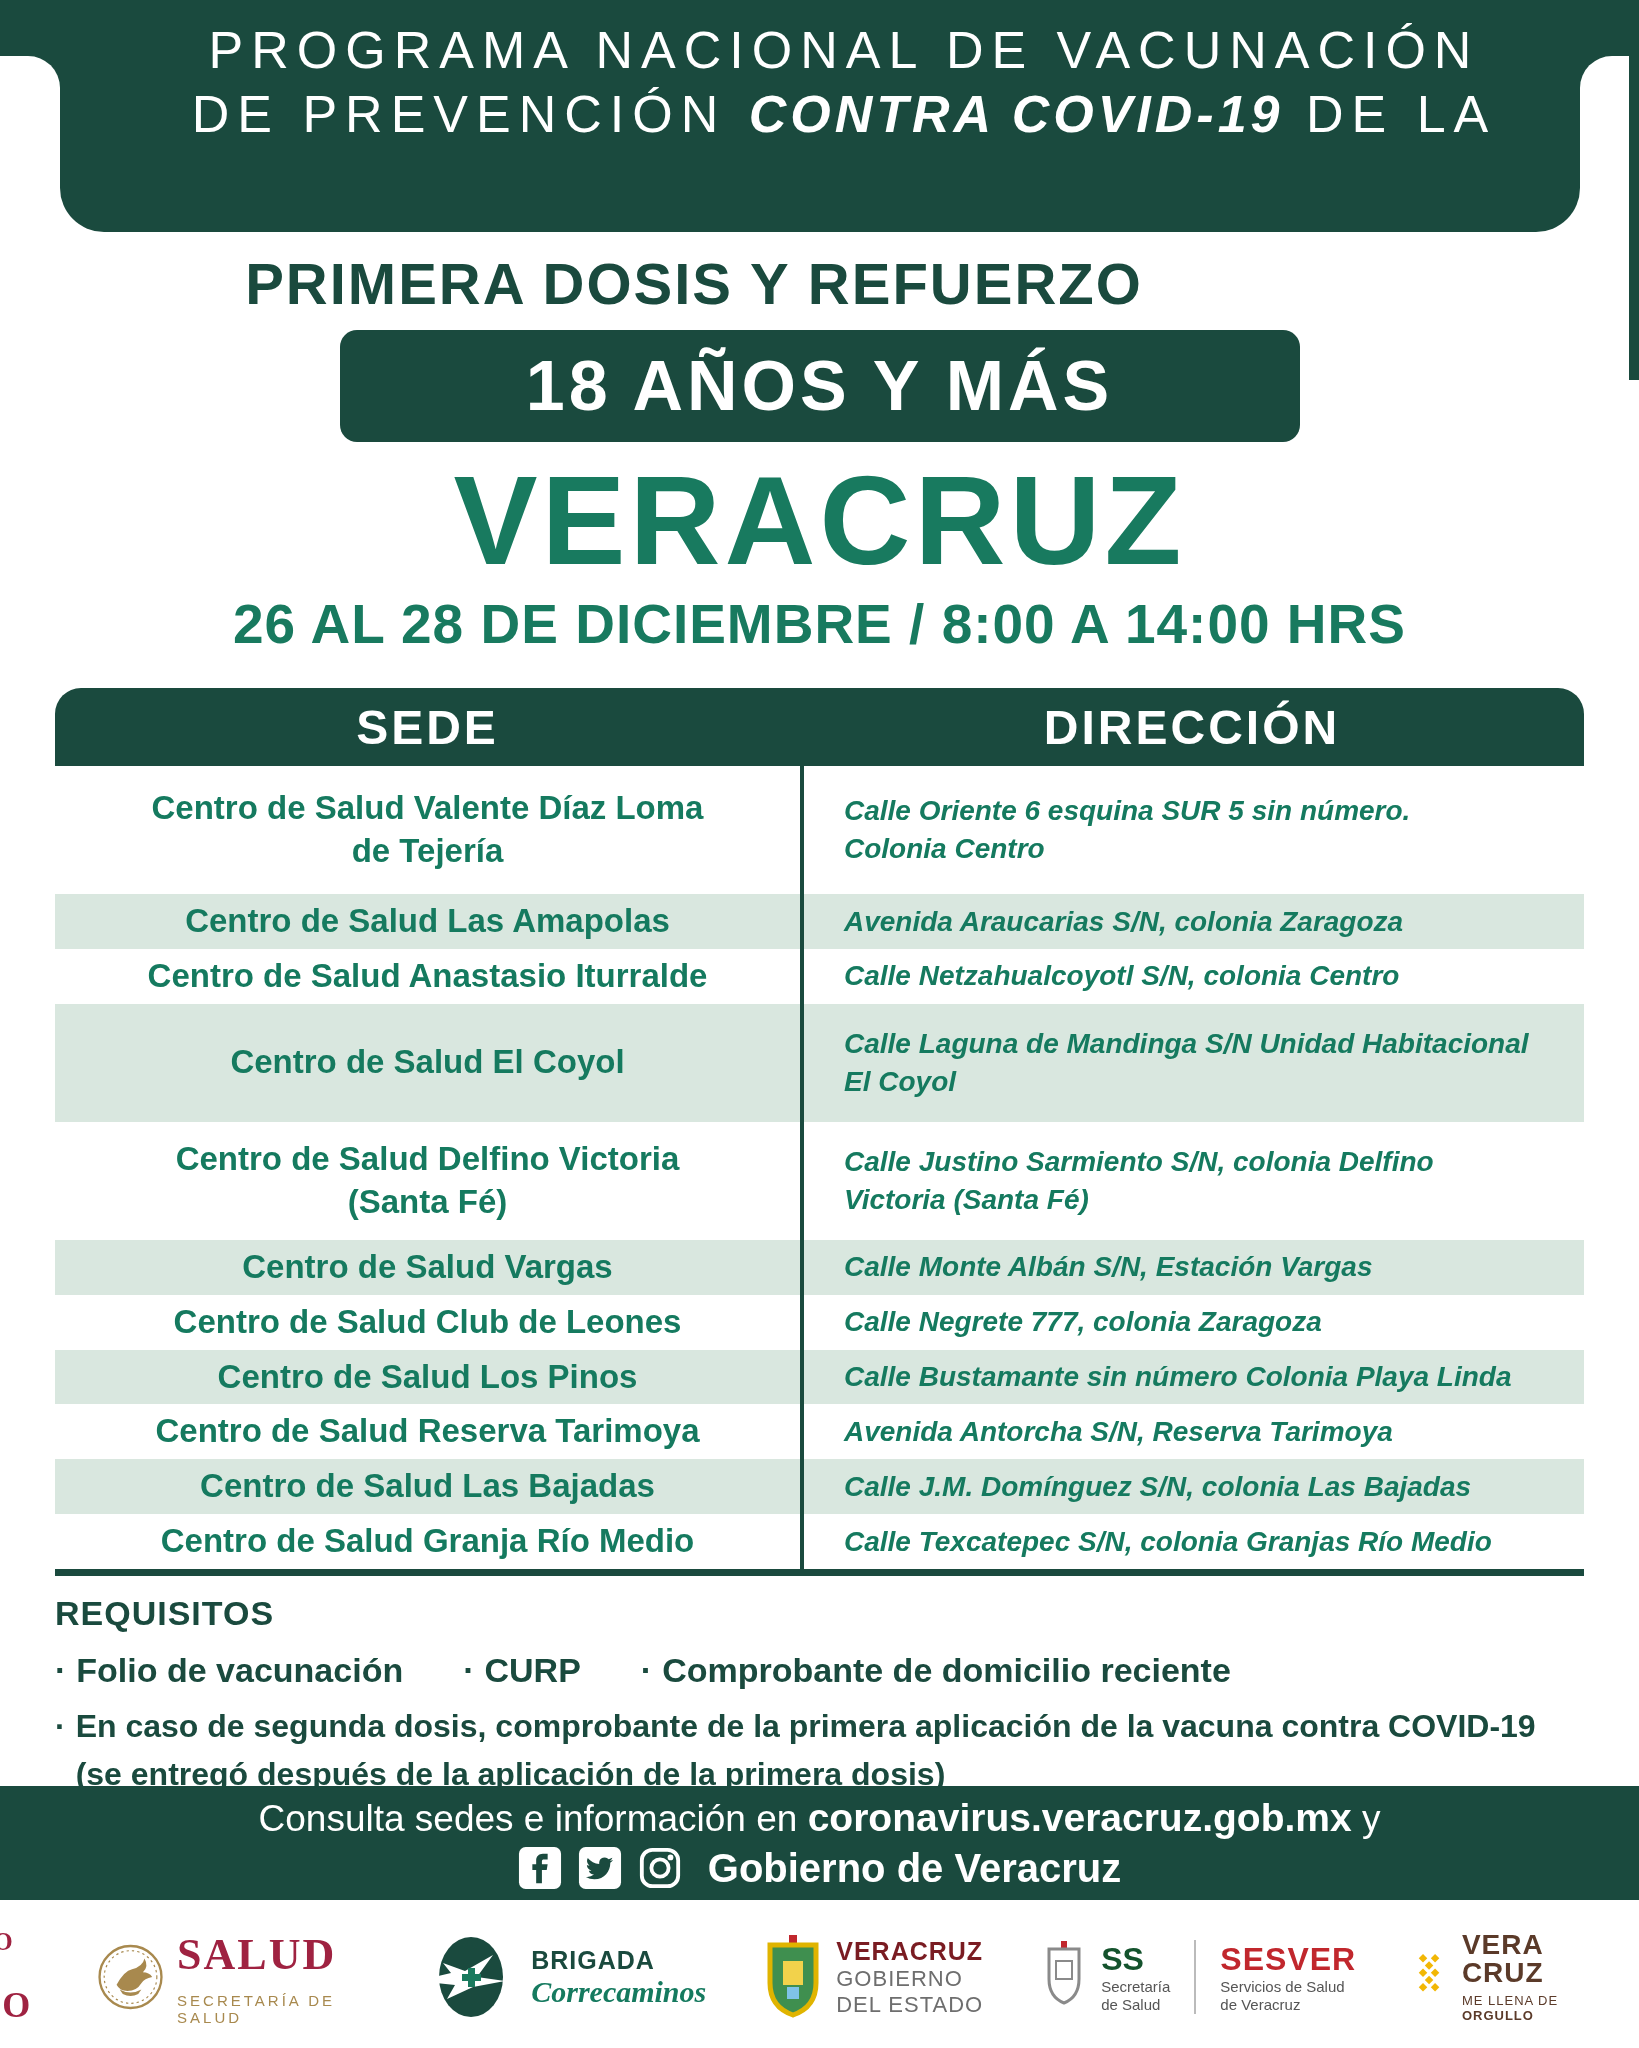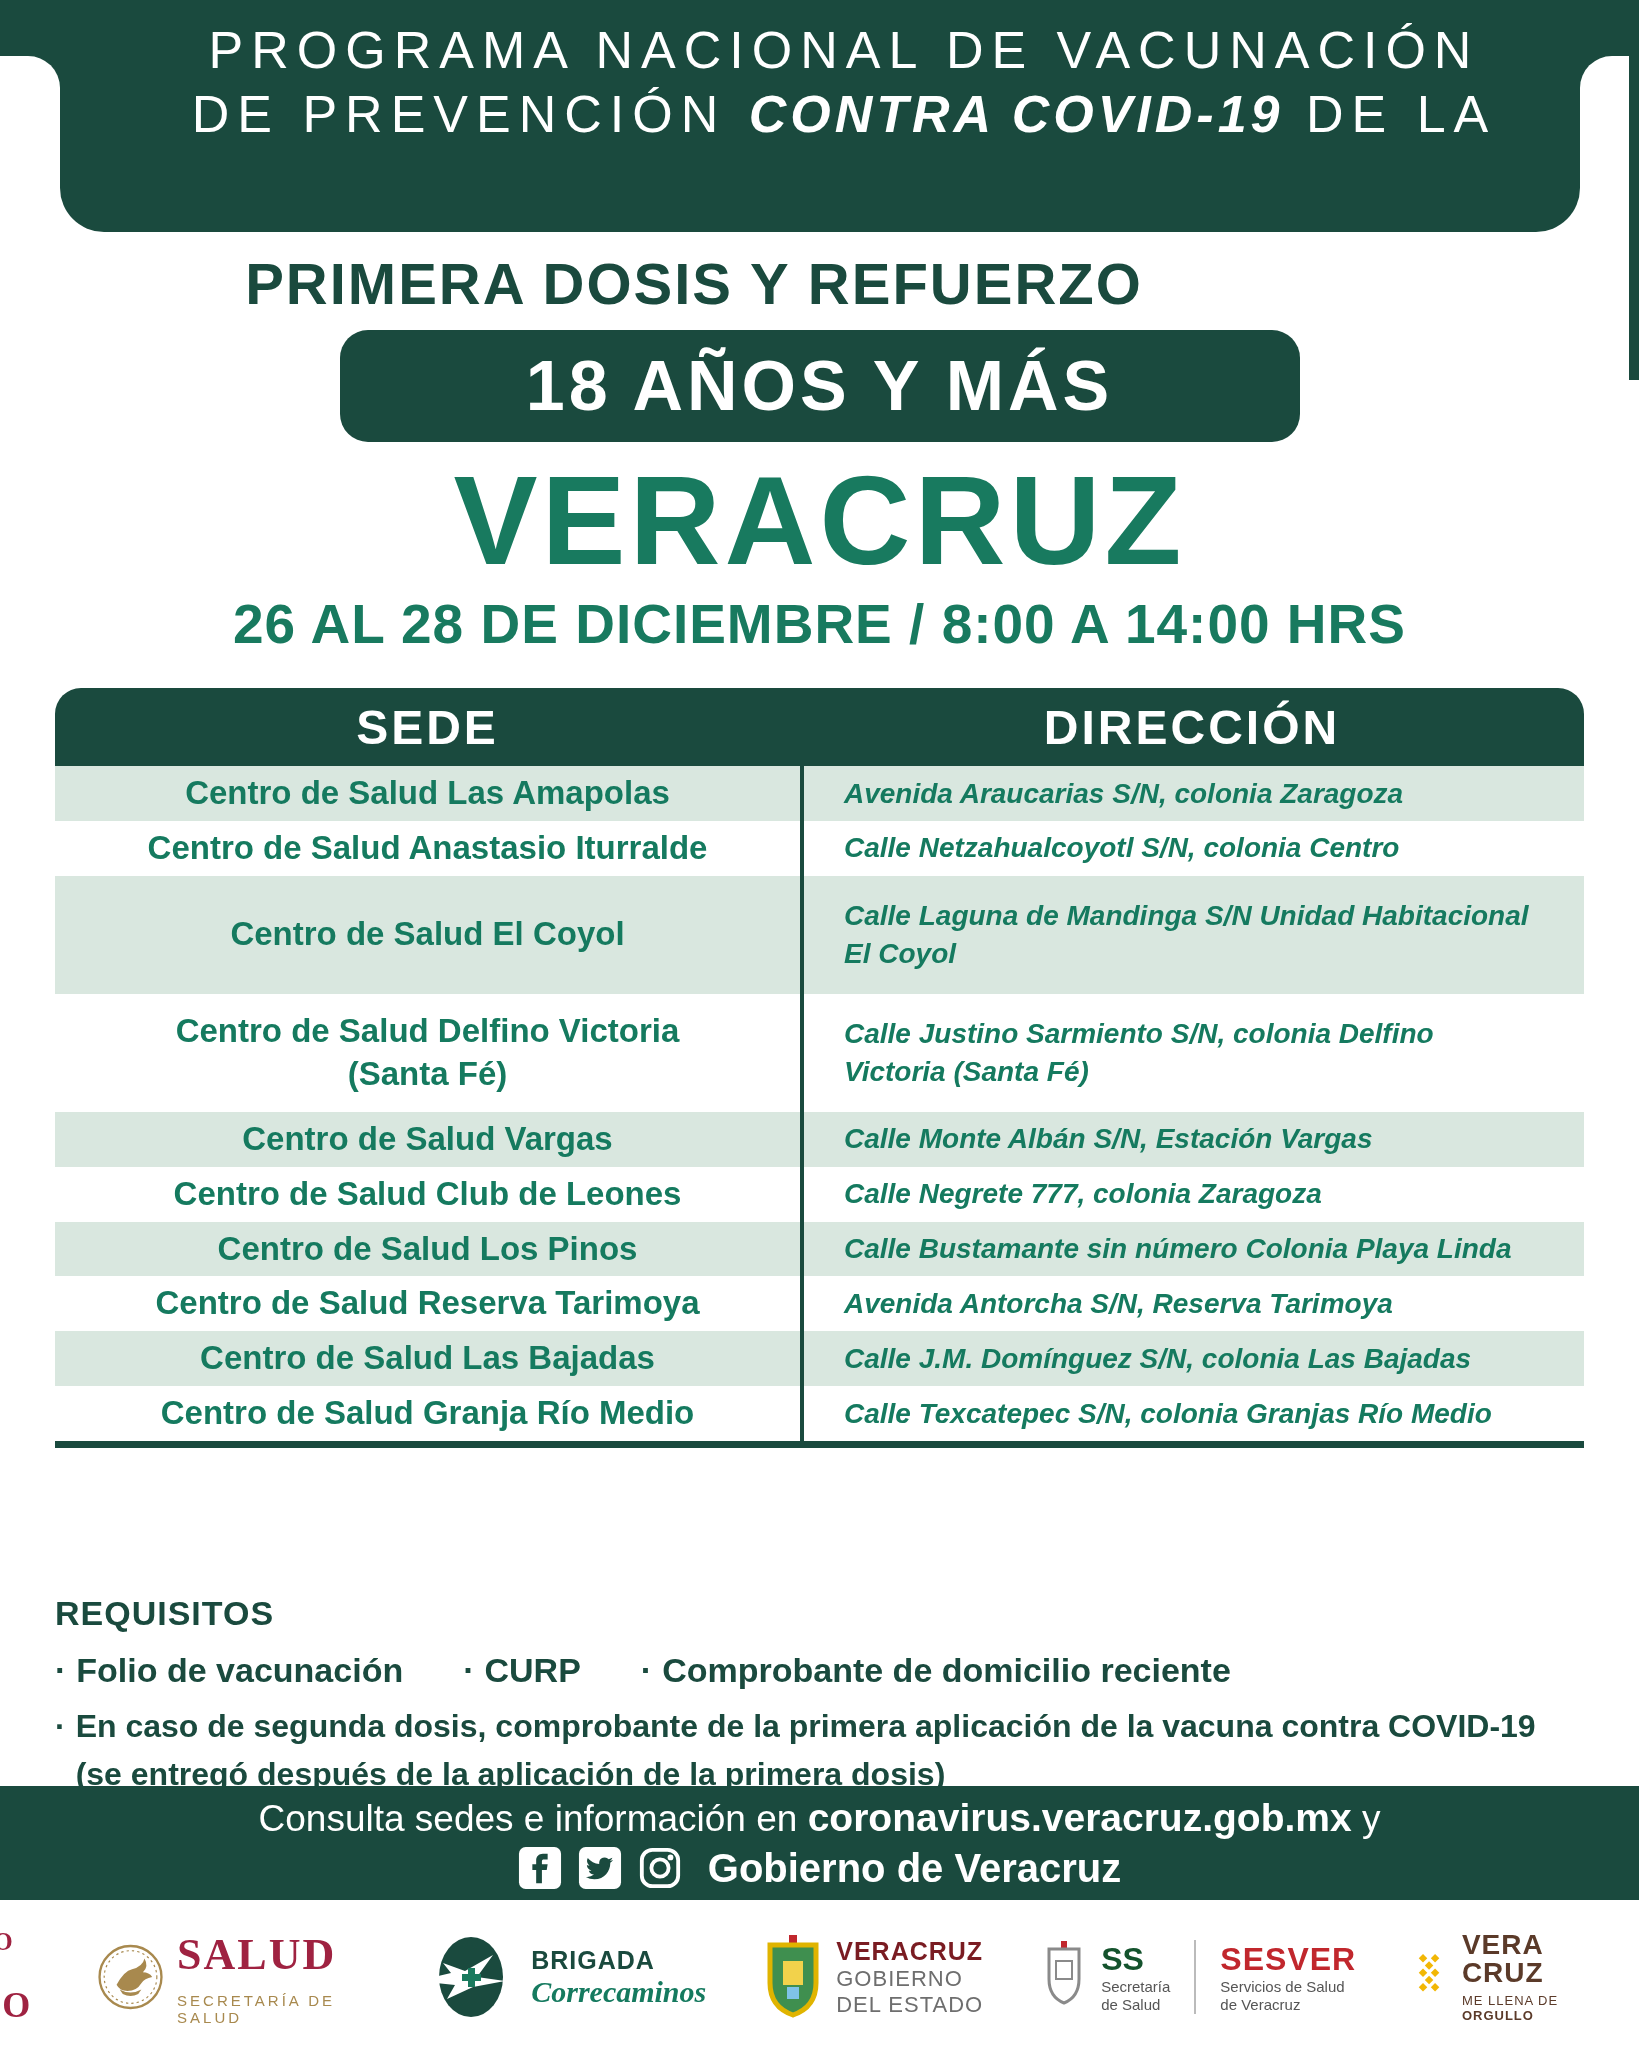--- a/index.html
+++ b/index.html
@@ -11,21 +11,21 @@
   .hdr-notch-l{top:56px;left:0;width:60px;height:58px;background:#ffffff;border-top-right-radius:32px;}
   .hdr-notch-r{top:56px;left:1580px;width:49px;height:58px;background:#ffffff;border-top-left-radius:32px;}
   .hdr-strip{top:0;left:1629px;width:10px;height:380px;background:#1a4a3e;}
   .hdr-title{top:18px;left:60px;width:1520px;text-align:center;color:#ffffff;
              font-size:52px;font-weight:400;line-height:64px;letter-spacing:8px;margin-left:24px;}
   .hdr-title .em{font-weight:800;font-style:italic;letter-spacing:4px;}
   
   .subtitle{top:250px;left:0;width:1388px;text-align:center;color:#1a4a3e;
             font-size:58px;font-weight:800;letter-spacing:2px;}
   .age-box{top:330px;left:50%;transform:translateX(-50%);width:960px;height:112px;background:#1a4a3e;
-           border-radius:28px;display:flex;align-items:center;justify-content:center;}
+           border-radius:17px;display:flex;align-items:center;justify-content:center;}
   .age-box span{color:#ffffff;font-size:70px;font-weight:800;letter-spacing:4px;}
   .city{top:448px;left:0;width:1639px;text-align:center;color:#187a5f;
         font-size:126px;font-weight:800;letter-spacing:4px;}
   .schedule{top:592px;left:0;width:1639px;text-align:center;color:#187a5f;
             font-size:55px;font-weight:800;letter-spacing:1px;}
   
   .table{top:688px;left:55px;width:1529px;}
   .thead{height:78px;background:#1a4a3e;border-radius:26px 26px 0 0;display:flex;}
   .th{color:#ffffff;font-size:48px;font-weight:800;letter-spacing:3px;display:flex;align-items:center;justify-content:center;}
   .th-sede{width:745px;}
@@ -98,20 +98,26 @@
 
 <div class="abs city">VERACRUZ</div>
 <div class="abs schedule">26 AL 28 DE DICIEMBRE / 8:00 A 14:00 HRS</div>
 
 <div class="abs table">
   <div class="thead">
     <div class="th th-sede">SEDE</div>
     <div class="th th-dir">DIRECCIÓN</div>
   </div>
 
+  <div class="trow r-tall">
+    <div class="td-sede">Centro de Salud Valente Díaz Loma
+de Tejería</div>
+    <div class="td-dir">Calle Oriente 6 esquina SUR 5 sin número.
+Colonia Centro</div>
+  </div>
   <div class="trow r-short alt">
     <div class="td-sede">Centro de Salud Las Amapolas</div>
     <div class="td-dir">Avenida Araucarias S/N, colonia Zaragoza</div>
   </div>
   <div class="trow r-short">
     <div class="td-sede">Centro de Salud Anastasio Iturralde</div>
     <div class="td-dir">Calle Netzahualcoyotl S/N, colonia Centro</div>
   </div>
   <div class="trow r-med alt">
     <div class="td-sede">Centro de Salud El Coyol</div>

